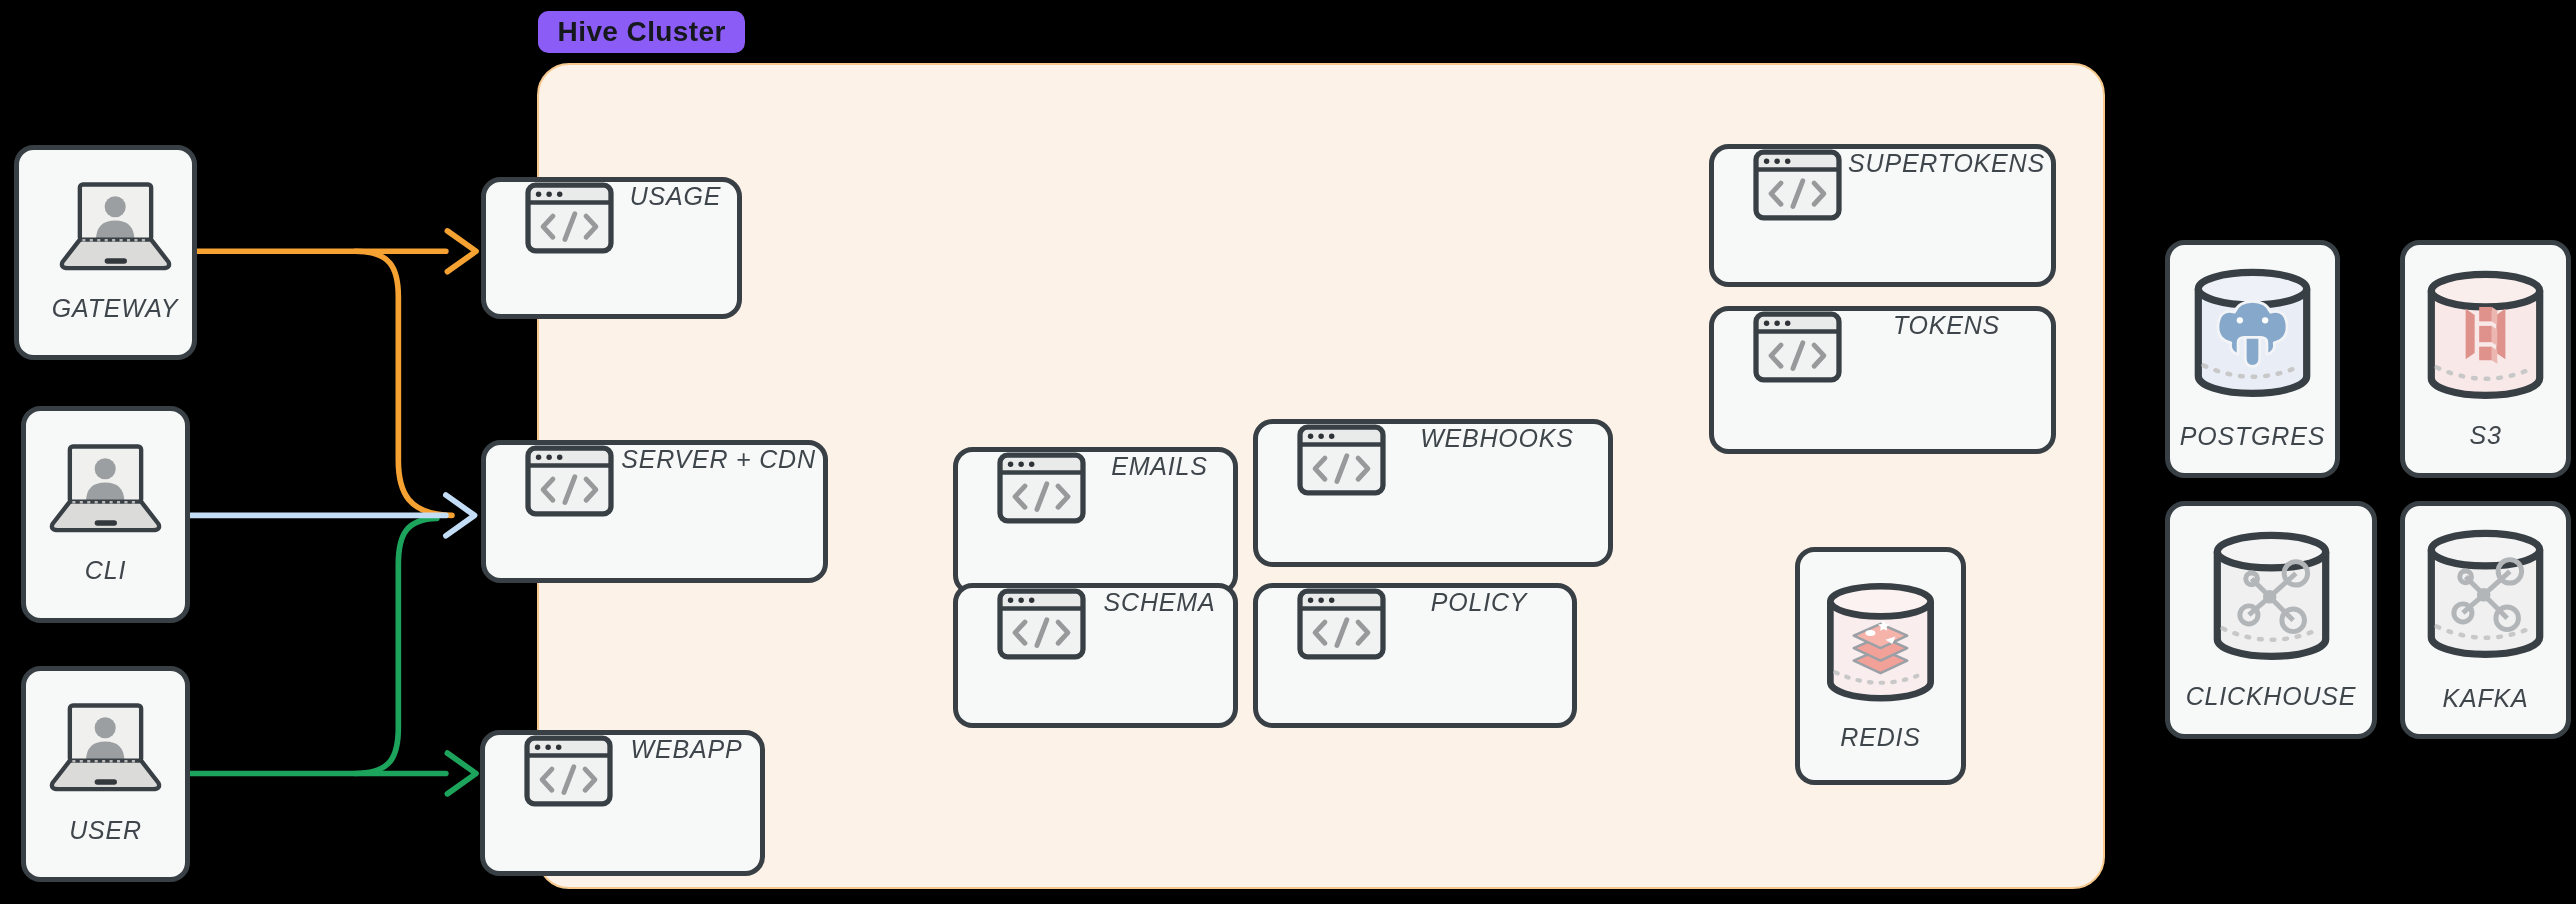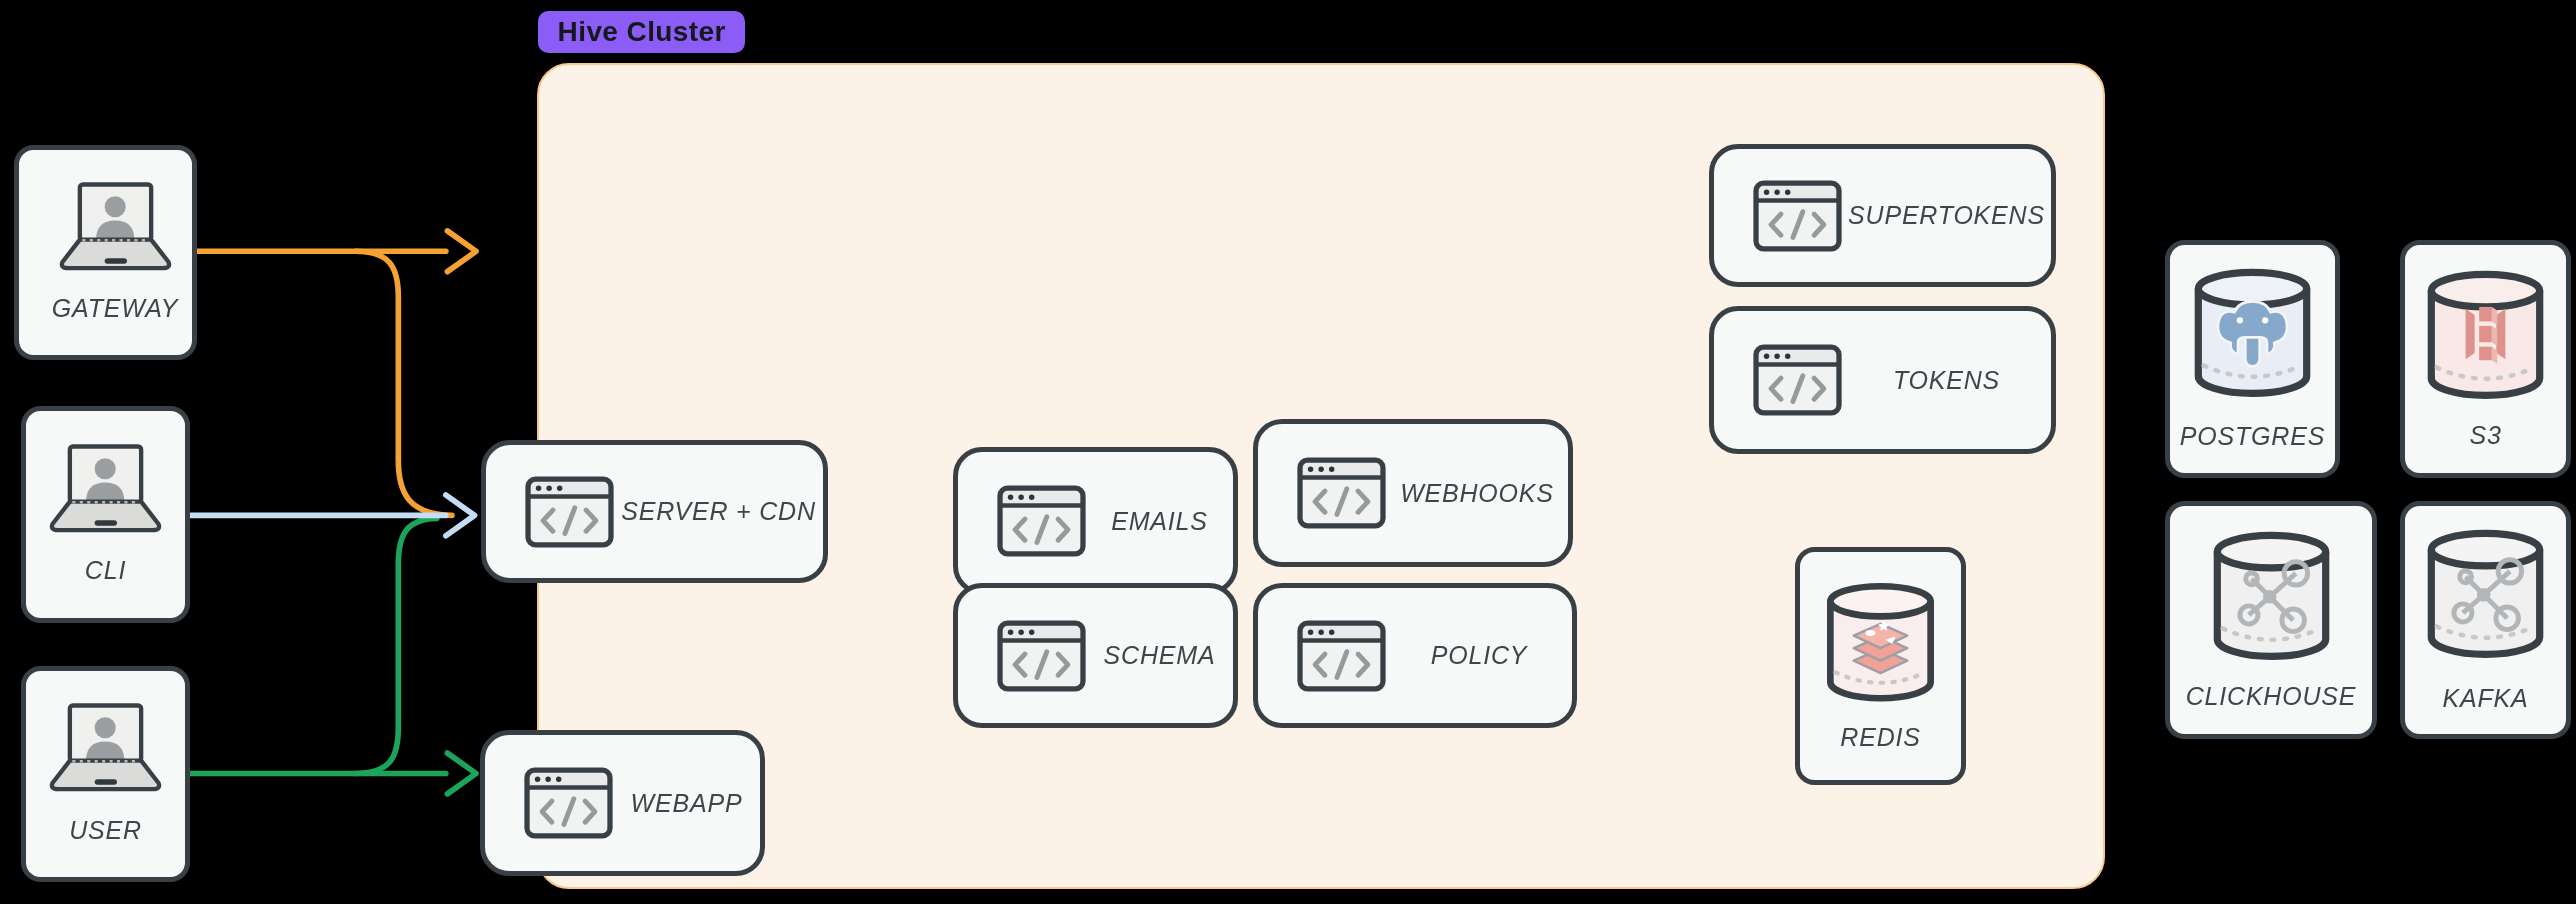--- a/index.html
+++ b/index.html
@@ -19,33 +19,33 @@
   }
   
   .card{
     position:absolute;box-sizing:border-box;background:#f7f8f8;
     border:5.3px solid #394045;border-radius:19.6px;display:flex;z-index:3;
   }
   .card .lbl{
     font-style:italic;font-size:25px;color:#3f464b;letter-spacing:0.8px;white-space:nowrap;
   }
   .v{flex-direction:column;align-items:center;justify-content:center;gap:19.6px;}
-  .h{flex-direction:row;align-items:center;padding-left:39px;border-radius:29px;}
+  .h{flex-direction:row;padding-left:39px;}
   .h .lbl{flex:1;text-align:center;}
   
   #node-gateway{left:13.6px;top:145px;width:183px;height:215px;padding-left:20px;}
   #node-cli{left:21px;top:406px;width:169px;height:217px;}
   #node-user{left:21px;top:666px;width:169px;height:216px;}
   
   #node-usage{left:481px;top:177px;width:261px;height:142px;}
   #node-server-cdn{left:481px;top:440px;width:347px;height:143px;}
   #node-webapp{left:480px;top:730px;width:285px;height:146px;}
   #node-usage-ingestor{left:1065px;top:226px;width:372px;height:145px;}
   #node-emails{left:953px;top:419px;width:285px;height:148px;margin-top:28px;}
-  #node-webhooks{left:1253px;top:419px;width:320px;height:148px;}
+  #node-webhooks{left:1253px;top:419px;width:360px;height:148px;}
   #node-schema{left:953px;top:583px;width:285px;height:145px;}
   #node-policy{left:1253px;top:583px;width:324px;height:145px;}
   #node-supertokens{left:1709px;top:144px;width:347px;height:143px;}
   #node-tokens{left:1709px;top:306px;width:347px;height:148px;}
   #node-redis{left:1795px;top:547px;width:171px;height:238px;gap:12px;text-align:center;}
   
   #node-postgres{left:2165px;top:240px;width:175px;height:238px;gap:15px;}
   #node-s3{left:2400px;top:240px;width:171px;height:238px;gap:12px;}
   #node-clickhouse{left:2165px;top:501px;width:212px;height:238px;gap:12px;}
   #node-kafka{left:2400px;top:501px;width:171px;height:238px;gap:16px;}
@@ -126,20 +126,37 @@
         <circle cx="97" cy="40" r="17"></circle>
         <path d="M66 94 Q66 62 97 62 Q128 62 128 94 Z"></path>
       </g>
       <path d="M12 129 L40 93 H155 L183 129 Q187 139 174 139 H21 Q8 139 12 129 Z" fill="#dbdbda" stroke="#394045" stroke-width="7" stroke-linejoin="round"></path>
       <line x1="44" y1="94" x2="151" y2="94" stroke="#b9b9b9" stroke-width="4" stroke-dasharray="5 7"></line>
       <rect x="80" y="123" width="36" height="9" rx="4.5" fill="#33383d"></rect>
     </svg>
     <span class="lbl">USER</span>
   </div>
 
+  <div class="card h" id="node-usage">
+    <svg class="icon" width="89" height="72" viewBox="0 0 118 95">
+      <rect x="4" y="4" width="110" height="87" rx="10" fill="#f1f2f2"></rect>
+      <path d="M4 16 Q4 4 16 4 H102 Q114 4 114 16 V27 H4 Z" fill="#e9eaea"></path>
+      <rect x="4" y="4" width="110" height="87" rx="10" fill="none" stroke="#394045" stroke-width="7"></rect>
+      <line x1="5" y1="27" x2="113" y2="27" stroke="#394045" stroke-width="6"></line>
+      <circle cx="18" cy="16" r="3.6" fill="#2e3338"></circle>
+        <circle cx="32" cy="16" r="3.6" fill="#2e3338"></circle>
+        <circle cx="46" cy="16" r="3.6" fill="#2e3338"></circle>
+      <g stroke="#97999b" stroke-width="6.5" fill="none" stroke-linecap="round" stroke-linejoin="round">
+        <path d="M37 45 L24 59 L37 73"></path>
+          <path d="M53 76 L66 42"></path>
+          <path d="M81 45 L94 59 L81 73"></path>
+      </g>
+    </svg>
+    <span class="lbl">USAGE</span>
+  </div>
 
   <div class="card h" id="node-server-cdn">
     <svg class="icon" width="89" height="72" viewBox="0 0 118 95">
       <rect x="4" y="4" width="110" height="87" rx="10" fill="#f1f2f2"></rect>
       <path d="M4 16 Q4 4 16 4 H102 Q114 4 114 16 V27 H4 Z" fill="#e9eaea"></path>
       <rect x="4" y="4" width="110" height="87" rx="10" fill="none" stroke="#394045" stroke-width="7"></rect>
       <line x1="5" y1="27" x2="113" y2="27" stroke="#394045" stroke-width="6"></line>
       <circle cx="18" cy="16" r="3.6" fill="#2e3338"></circle>
         <circle cx="32" cy="16" r="3.6" fill="#2e3338"></circle>
         <circle cx="46" cy="16" r="3.6" fill="#2e3338"></circle>

